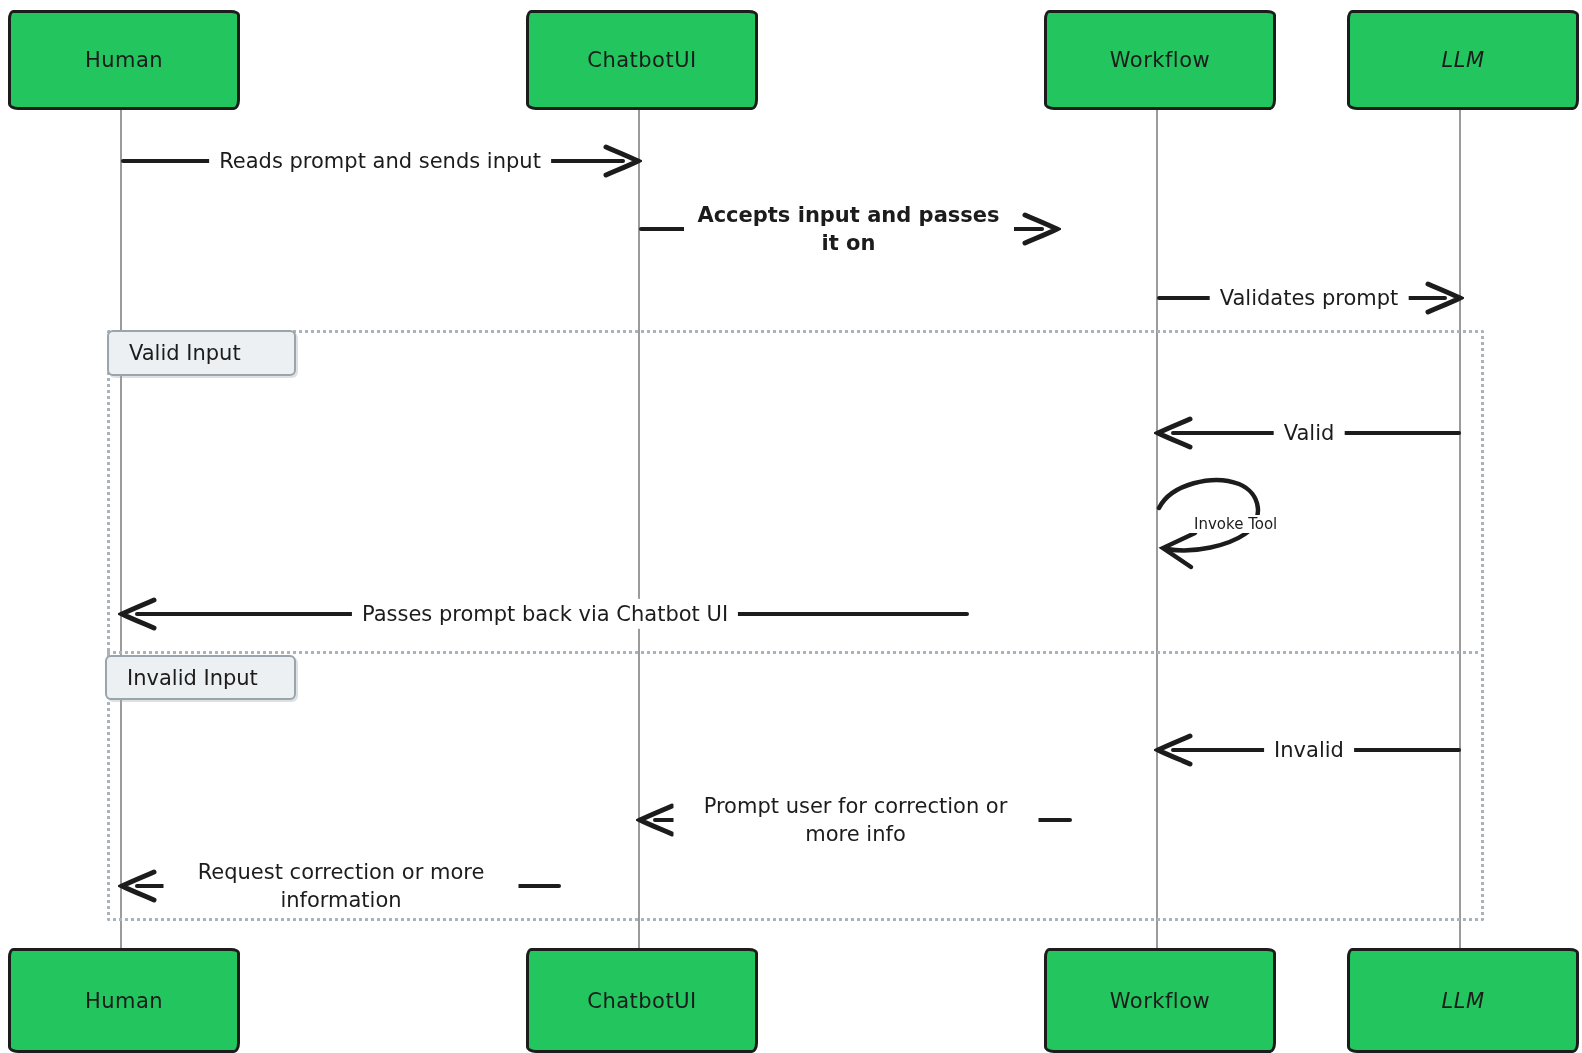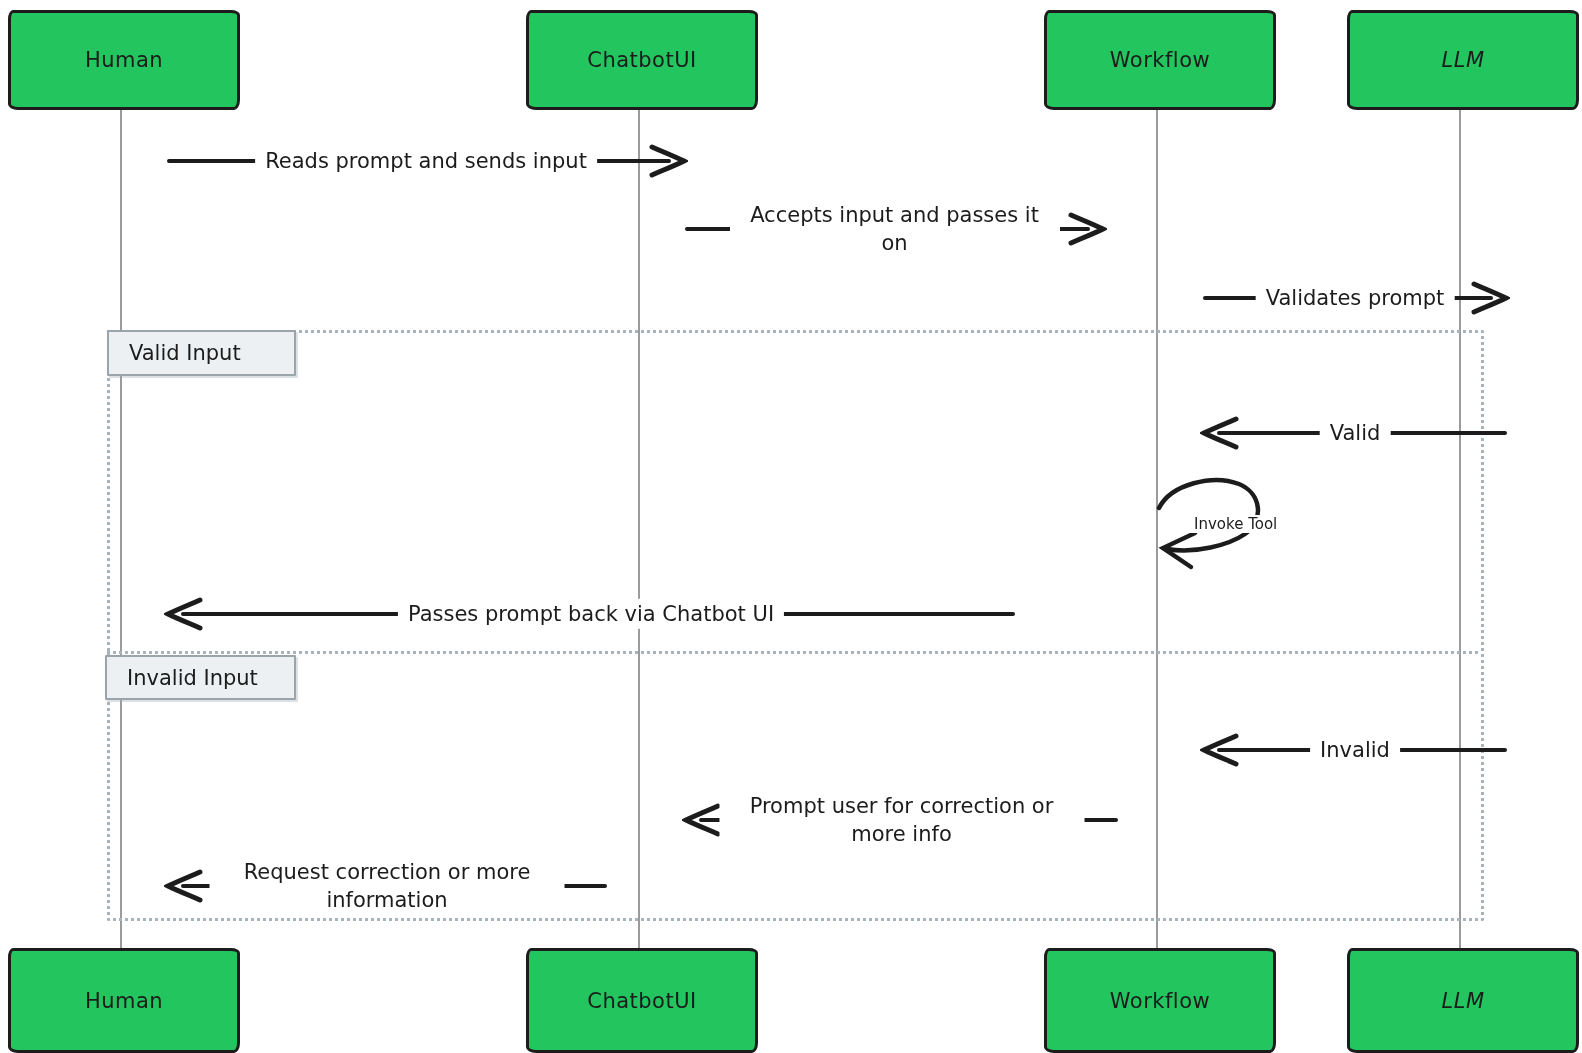--- a/index.html
+++ b/index.html
@@ -20,26 +20,26 @@
   
   .section-frame {
     position:absolute; left:107px; top:330px; width:1371px; height:585px;
     border:3px dotted #a9b3bb; border-radius:2px; z-index:1;
   }
   .section-divider {
     position:absolute; left:107px; top:651px; width:1371px; height:0;
     border-top:3px dotted #a9b3bb; z-index:1;
   }
   .section-label {
-    position:absolute; background:#ecf0f2; border:2.5px solid #9aa4ab; border-radius:1px;
+    position:absolute; background:#ecf0f2; border:2.5px solid #9aa4ab; border-radius:6px;
     display:flex; align-items:center; padding:0 20px; font-size:21px; z-index:4;
     box-shadow:2px 2px 0 rgba(160,170,178,.35);
   }
   
-  .msg { position:absolute; z-index:2; font-size:21px; height:40px;margin-left:46px; }
+  .msg { position:absolute; z-index:2; font-size:21px; height:40px; }
   .msg-line { position:absolute; top:50%; height:4px; margin-top:-2px; background:#1c1c1c; border-radius:2px; left:0; right:0; }
   .msg.to-right .msg-line { right:14px; }
   .msg.to-left  .msg-line { left:14px; }
   .arrowhead { position:absolute; top:50%; margin-top:-18px; width:44px; height:36px; }
   .to-right .arrowhead { right:-3px; }
   .to-left  .arrowhead { left:-3px; }
   .msg-label {
     position:absolute; left:50%; top:50%; transform:translate(-50%,-50%);
     background:#fff; padding:1px 10px; text-align:center; line-height:1.35;
     white-space:nowrap; z-index:2;
@@ -99,21 +99,21 @@
     </div>
 
   <div class="msg to-right" style="left:121px; top:141px; width:518px;">
     <div class="msg-line"></div>
     <svg class="arrowhead" viewBox="0 0 44 36">
       <path d="M8 4 C 22 10, 32 14, 40 18 C 32 22, 22 26, 8 32" fill="none" stroke="#1c1c1c" stroke-width="5" stroke-linecap="round"></path>
     </svg>
     <span class="msg-label">Reads prompt and sends input</span>
   </div>
 
-  <div class="msg to-right" style="left:639px; top:209px; width:419px;">
+  <div class="msg to-right" style="left:639px; top:209px; width:419px;font-weight:bold;">
     <div class="msg-line"></div>
     <svg class="arrowhead" viewBox="0 0 44 36">
       <path d="M8 4 C 22 10, 32 14, 40 18 C 32 22, 22 26, 8 32" fill="none" stroke="#1c1c1c" stroke-width="5" stroke-linecap="round"></path>
     </svg>
     <span class="msg-label wrap" style="width:310px;">Accepts input and passes it on</span>
   </div>
 
   <div class="msg to-right" style="left:1157px; top:278px; width:304px;">
     <div class="msg-line"></div>
     <svg class="arrowhead" viewBox="0 0 44 36">

